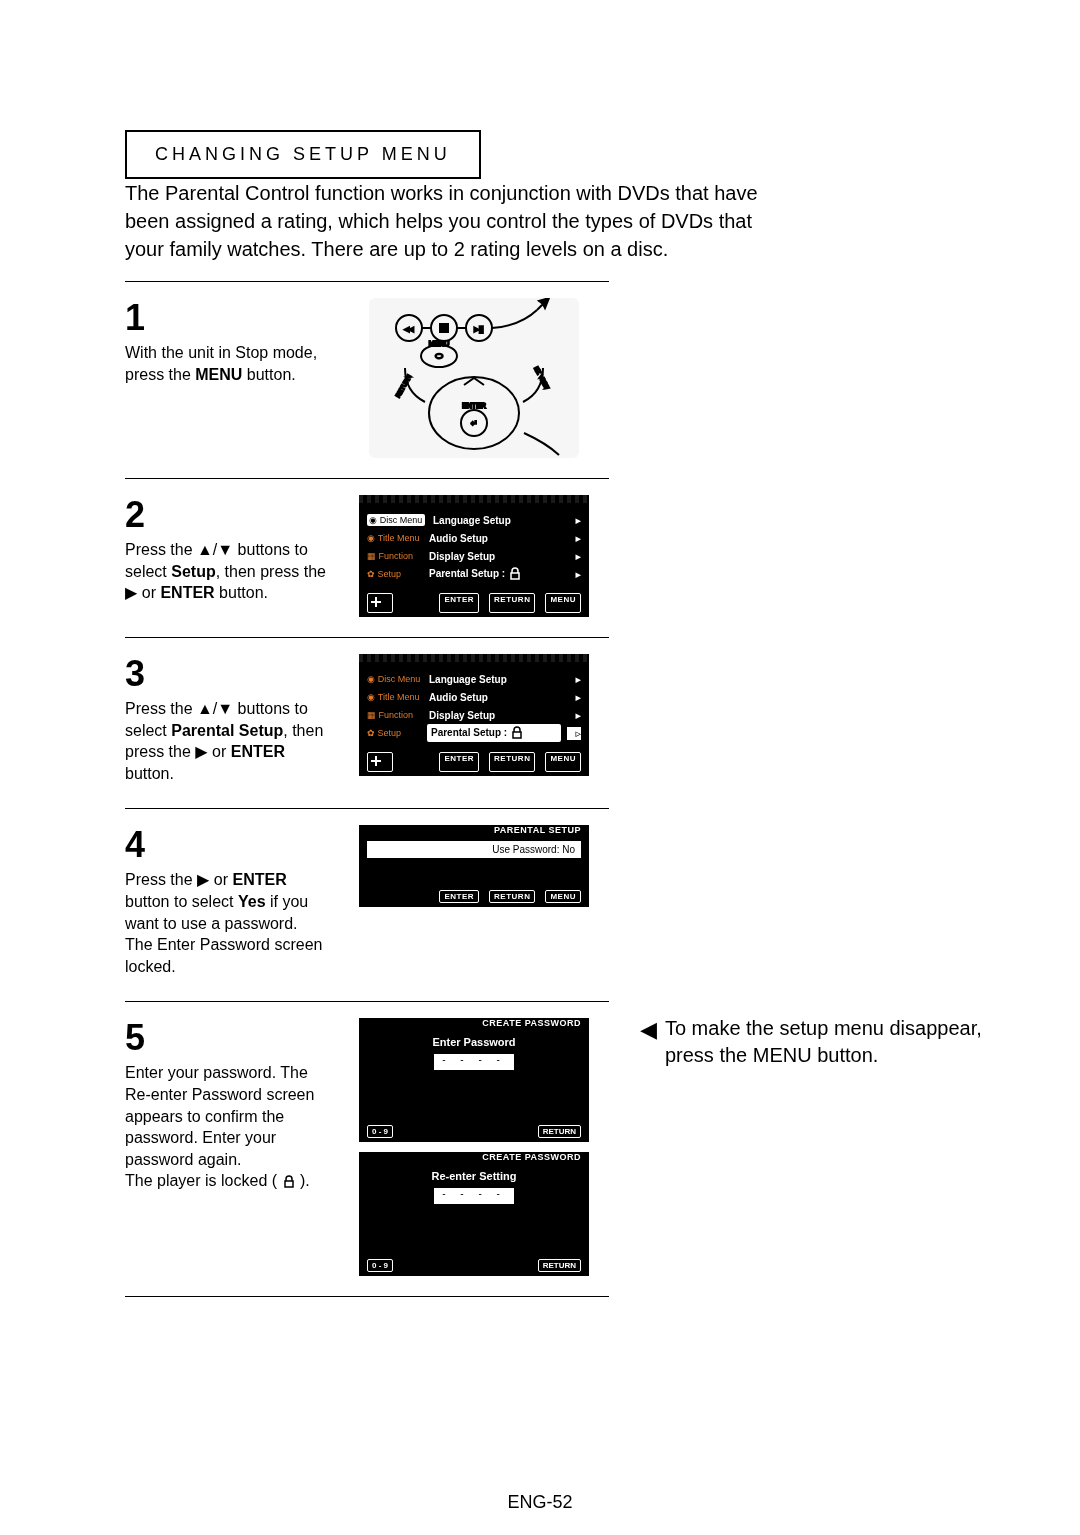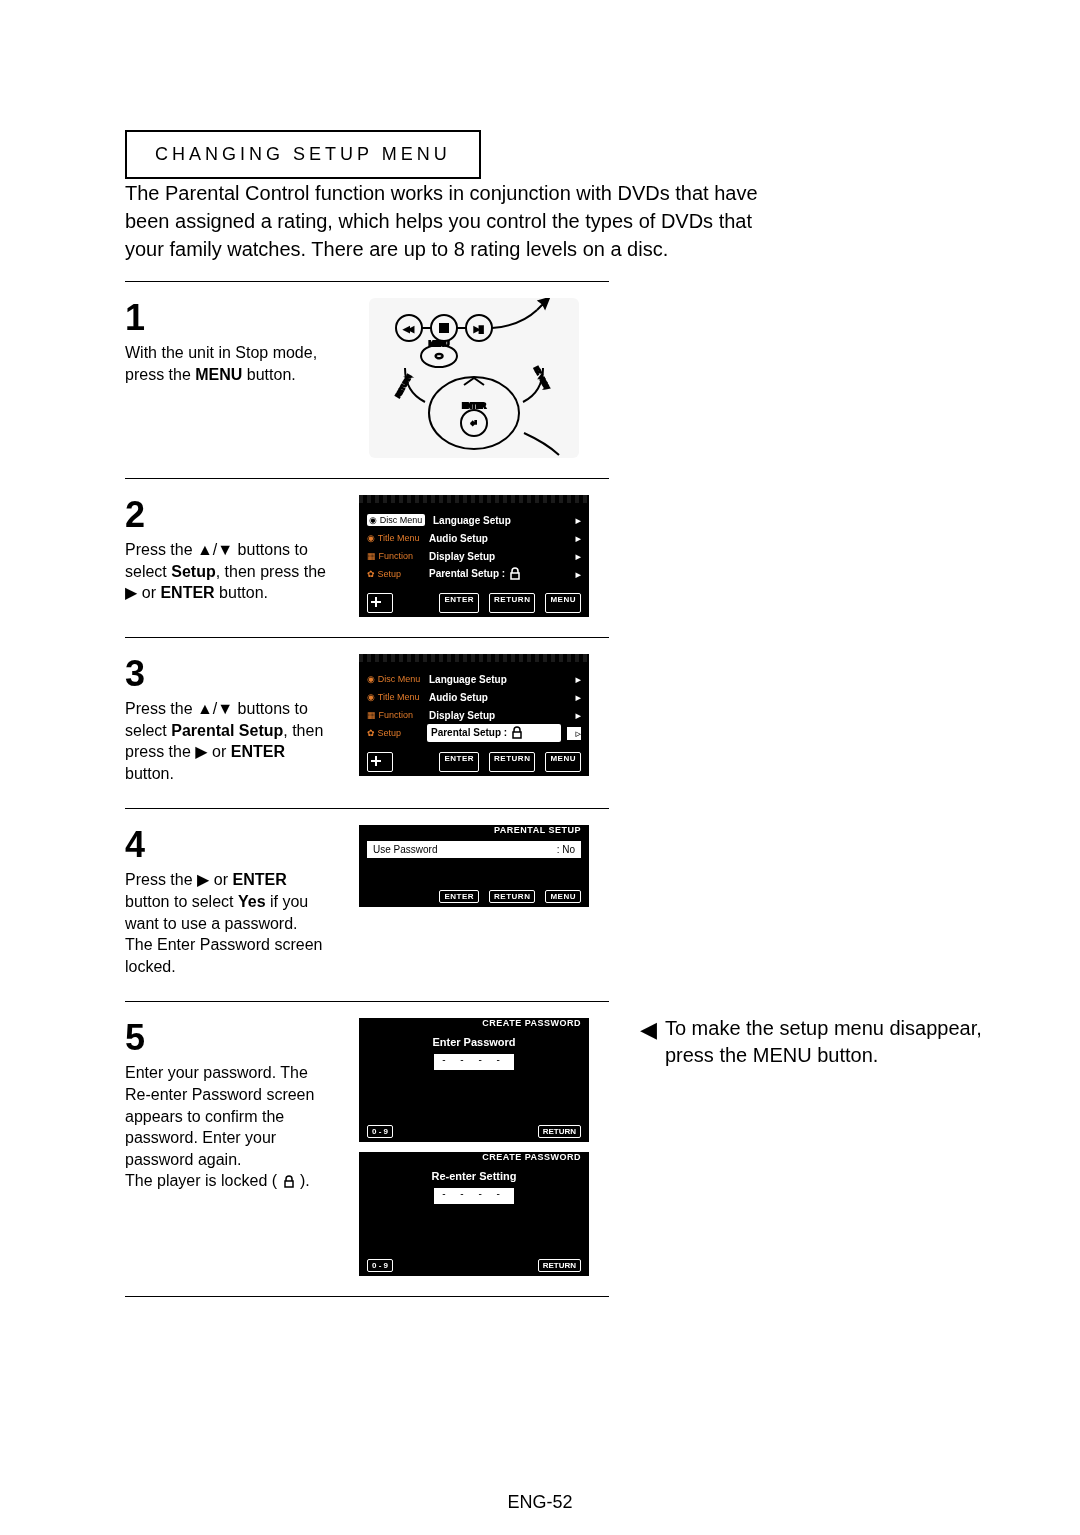--- a/index.html
+++ b/index.html
@@ -40,21 +40,21 @@
   .icon-lock{display:inline-block;width:14px;height:14px;vertical-align:middle;}
   .bold{font-weight:bold;}
 </style>
 </head>
 <body>
 
 <div class="page">
 
   <div class="section-tag">CHANGING SETUP MENU</div>
 
-  <div class="intro">The Parental Control function works in conjunction with DVDs that have been assigned a rating, which helps you control the types of DVDs that your family watches. There are up to 8 rating levels on a disc.</div>
+  <div class="intro">The Parental Control function works in conjunction with DVDs that have been assigned a rating, which helps you control the types of DVDs that your family watches. There are up to 2 rating levels on a disc.</div>
 
   <div class="steps-block">
 
     <div class="step-row">
       <div class="step-text">
         <div class="step-num">1</div>
         <span>With the unit in Stop mode, press the </span><span class="bold">MENU</span><span> button.</span>
       </div>
       <div class="step-graphic">
         <div class="remote">
@@ -199,21 +199,21 @@
 
     <div class="step-row">
       <div class="step-text">
         <div class="step-num">4</div>
         <span>Press the </span><span>▶</span><span> or </span><span class="bold">ENTER</span><span> button to select </span><span class="bold">Yes</span><span> if you want to use a password. The Enter Password screen locked.</span>
       </div>
       <div class="step-graphic">
         <div class="osd">
           <div class="osd-title">PARENTAL SETUP</div>
           <div style="padding:4px 8px 28px 8px;">
-            <div style="background:#fff;color:#000;display:flex;font-size:10px;padding:3px 6px;">
+            <div style="background:#fff;color:#000;display:flex;font-size:10px;padding:3px 6px;text-align:right;">
               <span style="flex:1;">Use Password</span>
               <span>: No</span>
             </div>
           </div>
           <div class="osd-footer">
               <span>ENTER</span>
               <span>RETURN</span>
               <span>MENU</span>
             </div>
         </div>

